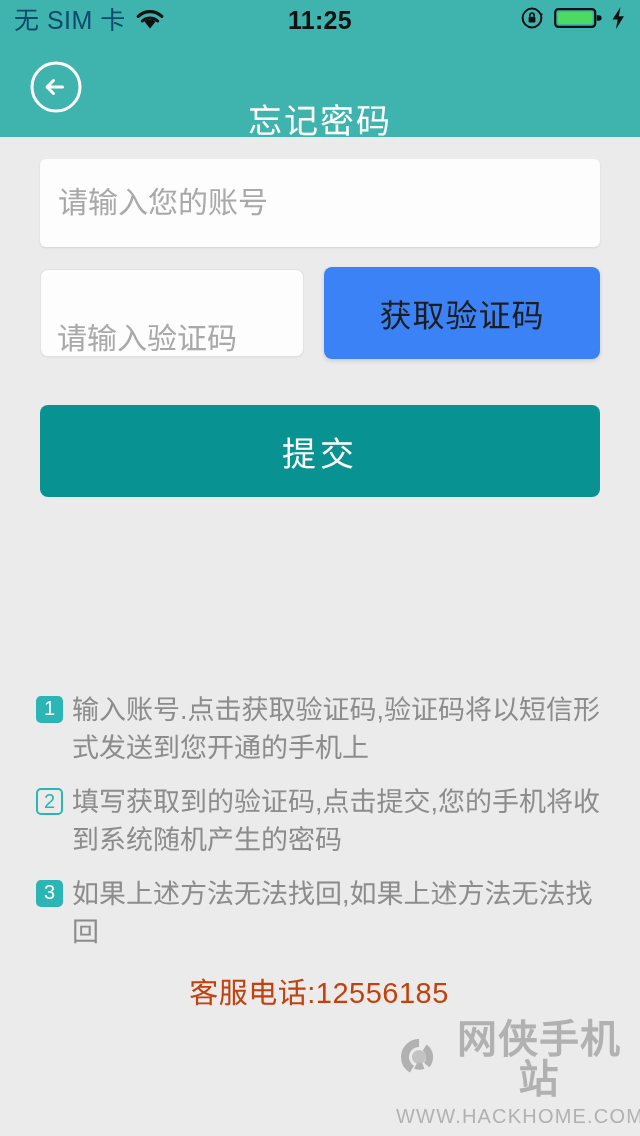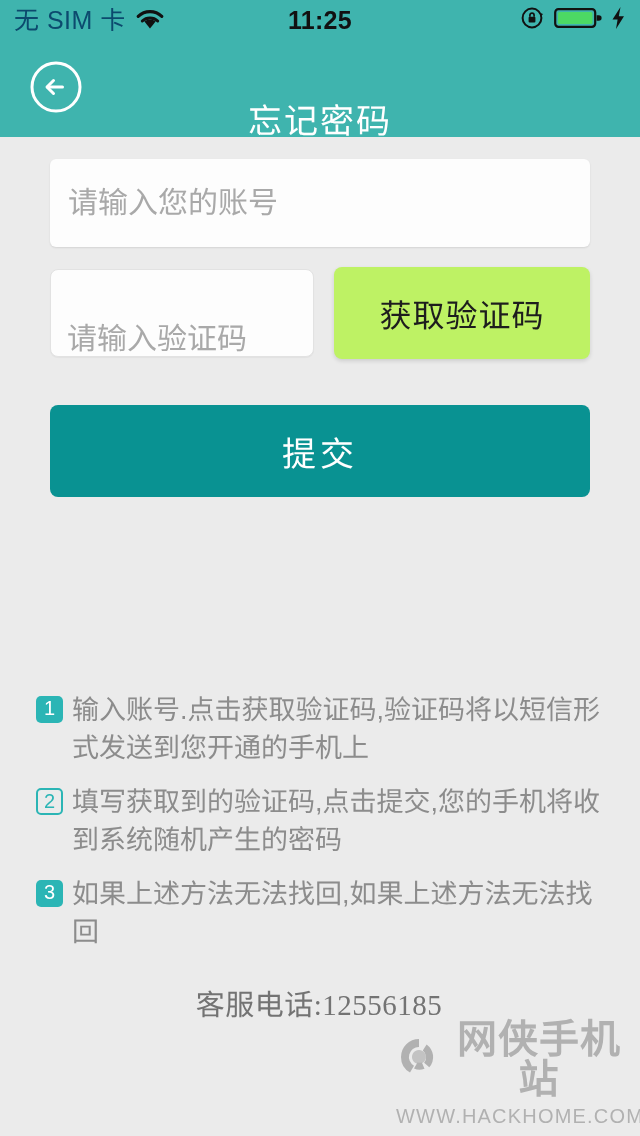--- a/index.html
+++ b/index.html
@@ -108,21 +108,21 @@
     text-align: center;
     font-size: 34px;
     color: #ffffff;
     letter-spacing: 2px;
     line-height: 1;
     margin-top: 32px;
   }
 
   
   .form {
-    padding: 0 50px;
+    padding: 0 40px;
     border-radius: 10px;
   }
   .field-account {
     margin-top: 22px;
     height: 88px;
     background: #fdfdfd;
     border-radius: 6px;
     box-shadow: 0 1px 2px rgba(0,0,0,0.10);
     display: flex;
     align-items: center;
@@ -159,21 +159,21 @@
     border-radius: 8px;
     box-sizing: border-box;
     display: flex;
     align-items: flex-end;
     padding: 0 16px;
     box-shadow: 0 1px 1px rgba(0,0,0,0.04);
   }
   .btn-getcode {
     flex: 1;
     height: 92px;
-    background: #bef264;
+    background: #3b82f6;
     border: 0;
     border-radius: 8px;
     box-shadow: 0 2px 4px rgba(0,0,0,0.13);
     font-family: inherit;
     font-size: 32px;
     color: #1d1d1d;
     letter-spacing: 1px;
     cursor: pointer;
   }
   .btn-submit {
@@ -222,26 +222,25 @@
     background: #2bb5b5;
     color: #ffffff;
   }
   .badge.outline {
     background: transparent;
     border: 2px solid #2bb5b5;
     color: #2bb5b5;
     line-height: 23px;
   }
   .hotline {
-    margin-top: 30px;
+    margin-top: 18px;
     text-align: center;
     font-size: 29px;
-    color: #737373;
+    color: #c2410c;
     letter-spacing: 0.5px;
-    font-family: Liberation Serif, serif;
   }
 
   
   .watermark {
     position: absolute;
     right: 12px;
     bottom: 8px;
     width: 232px;
     text-align: center;
     opacity: 0.85;

